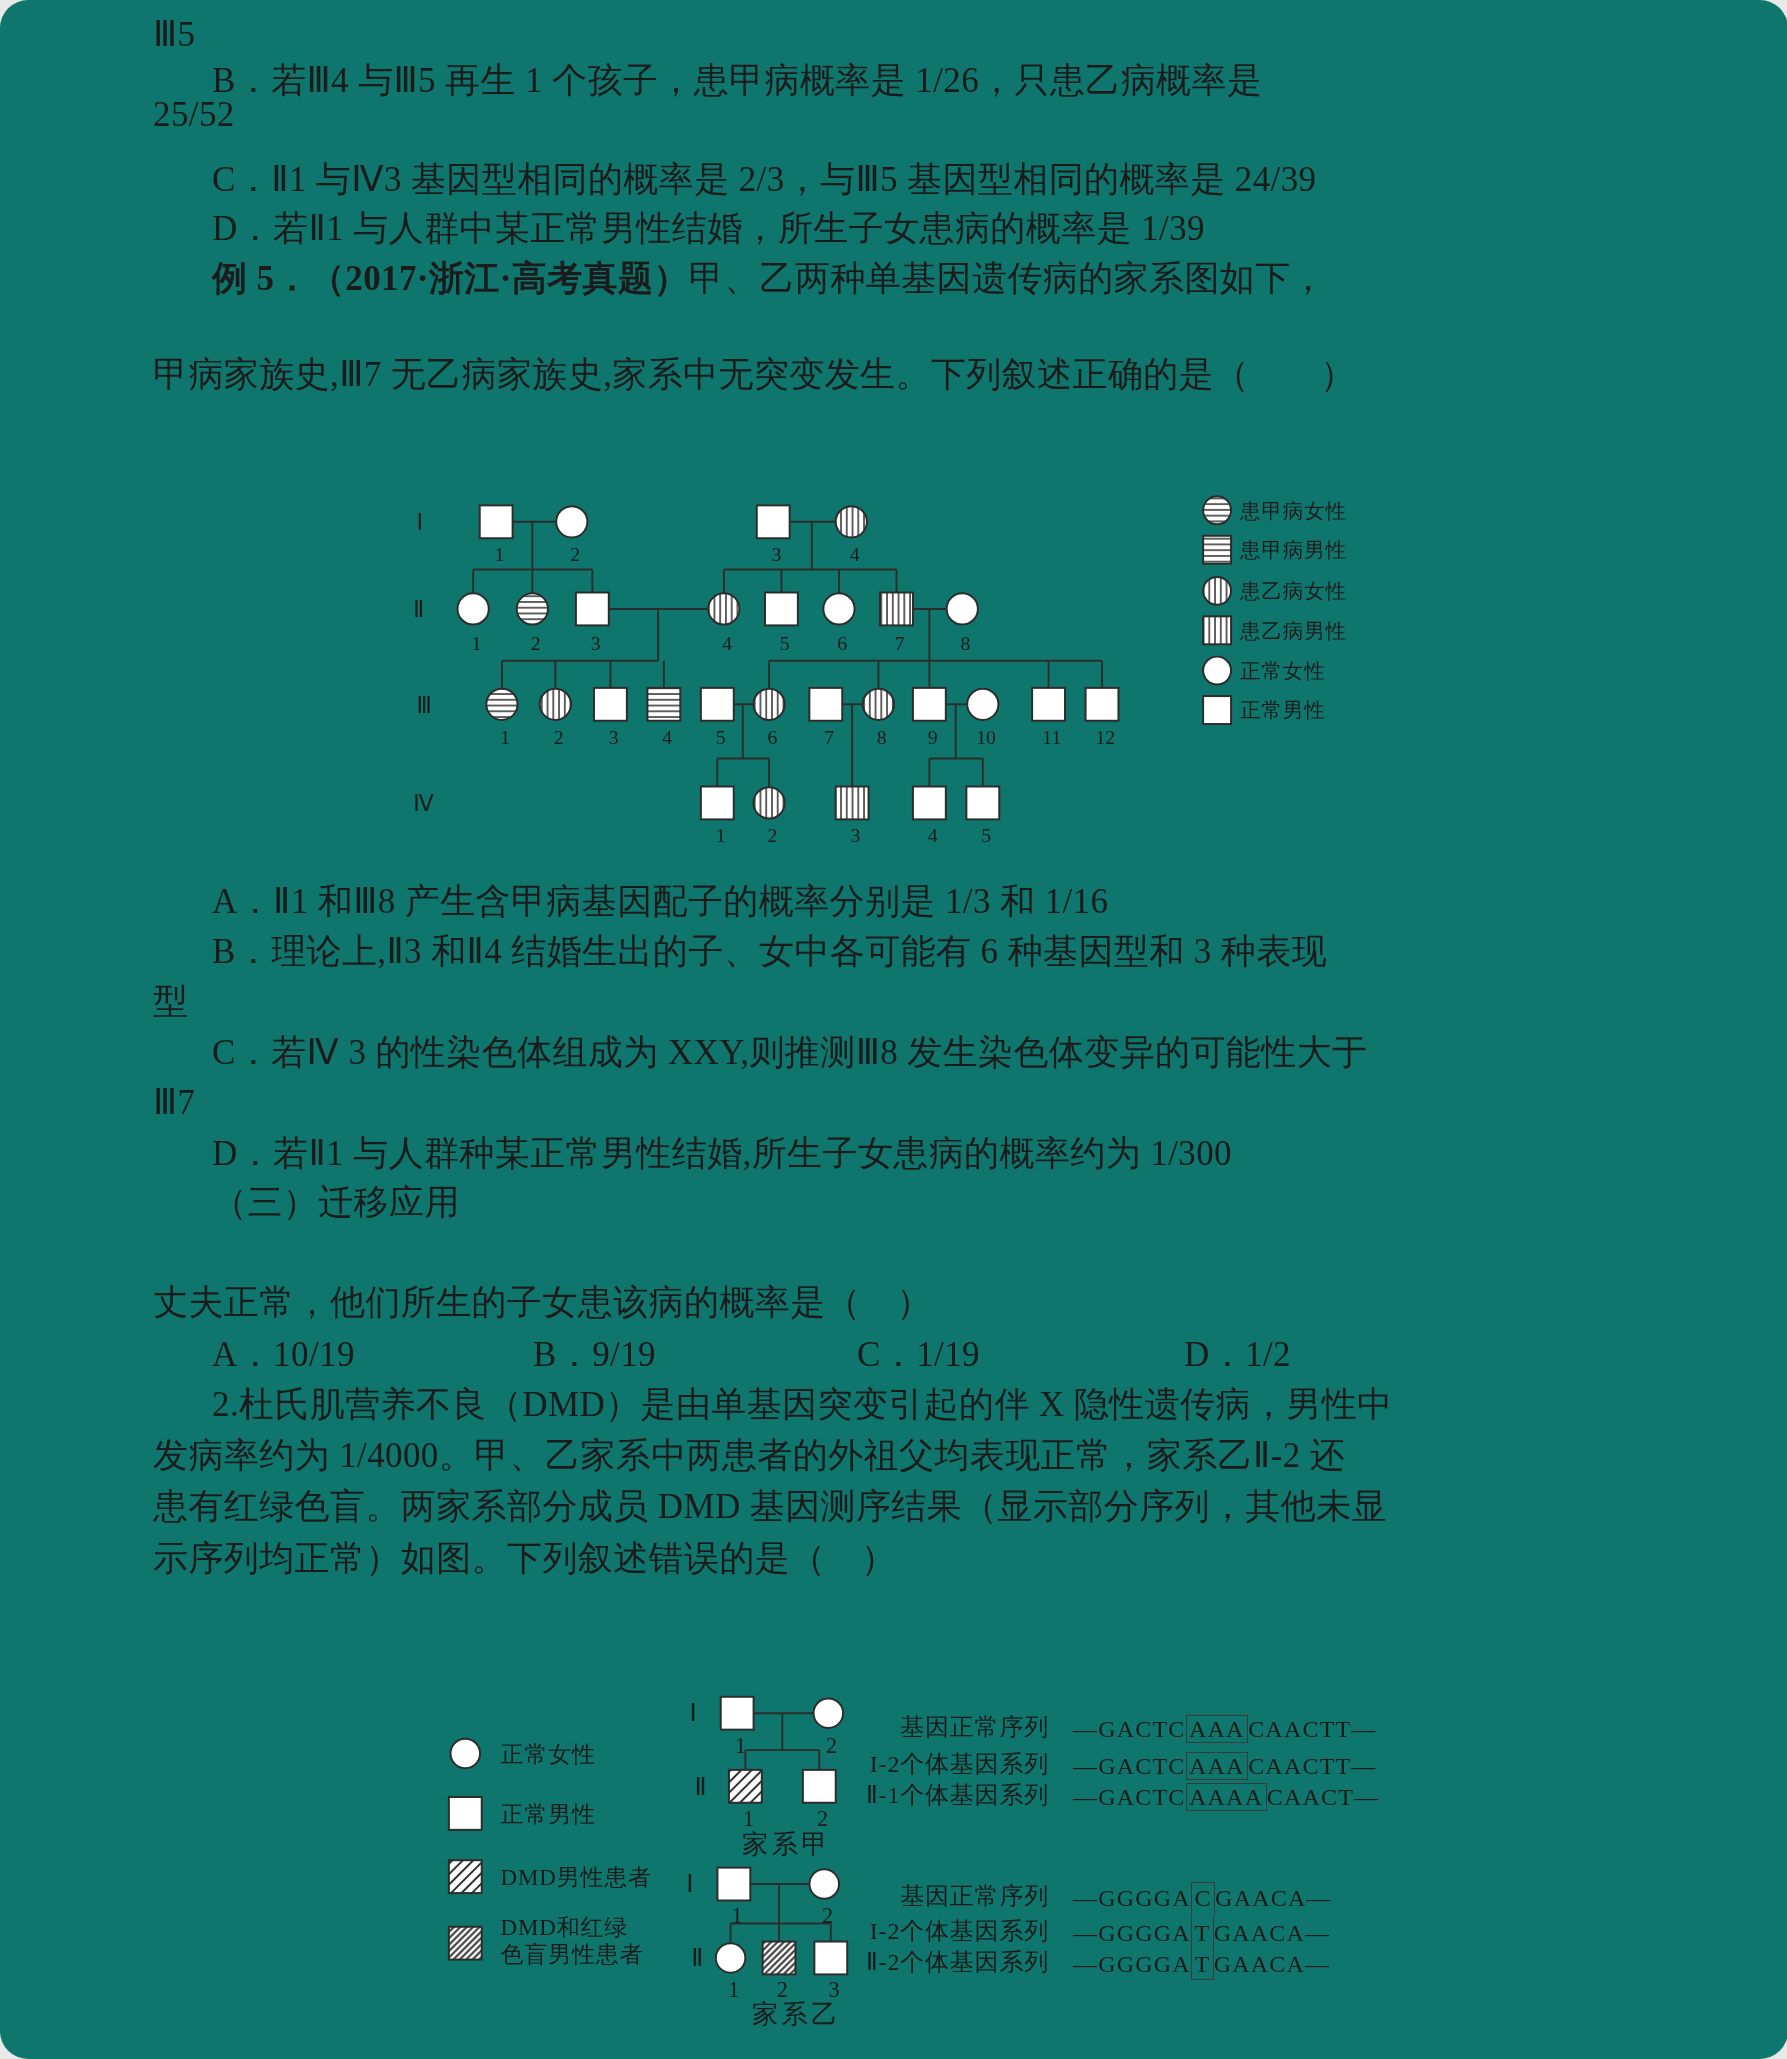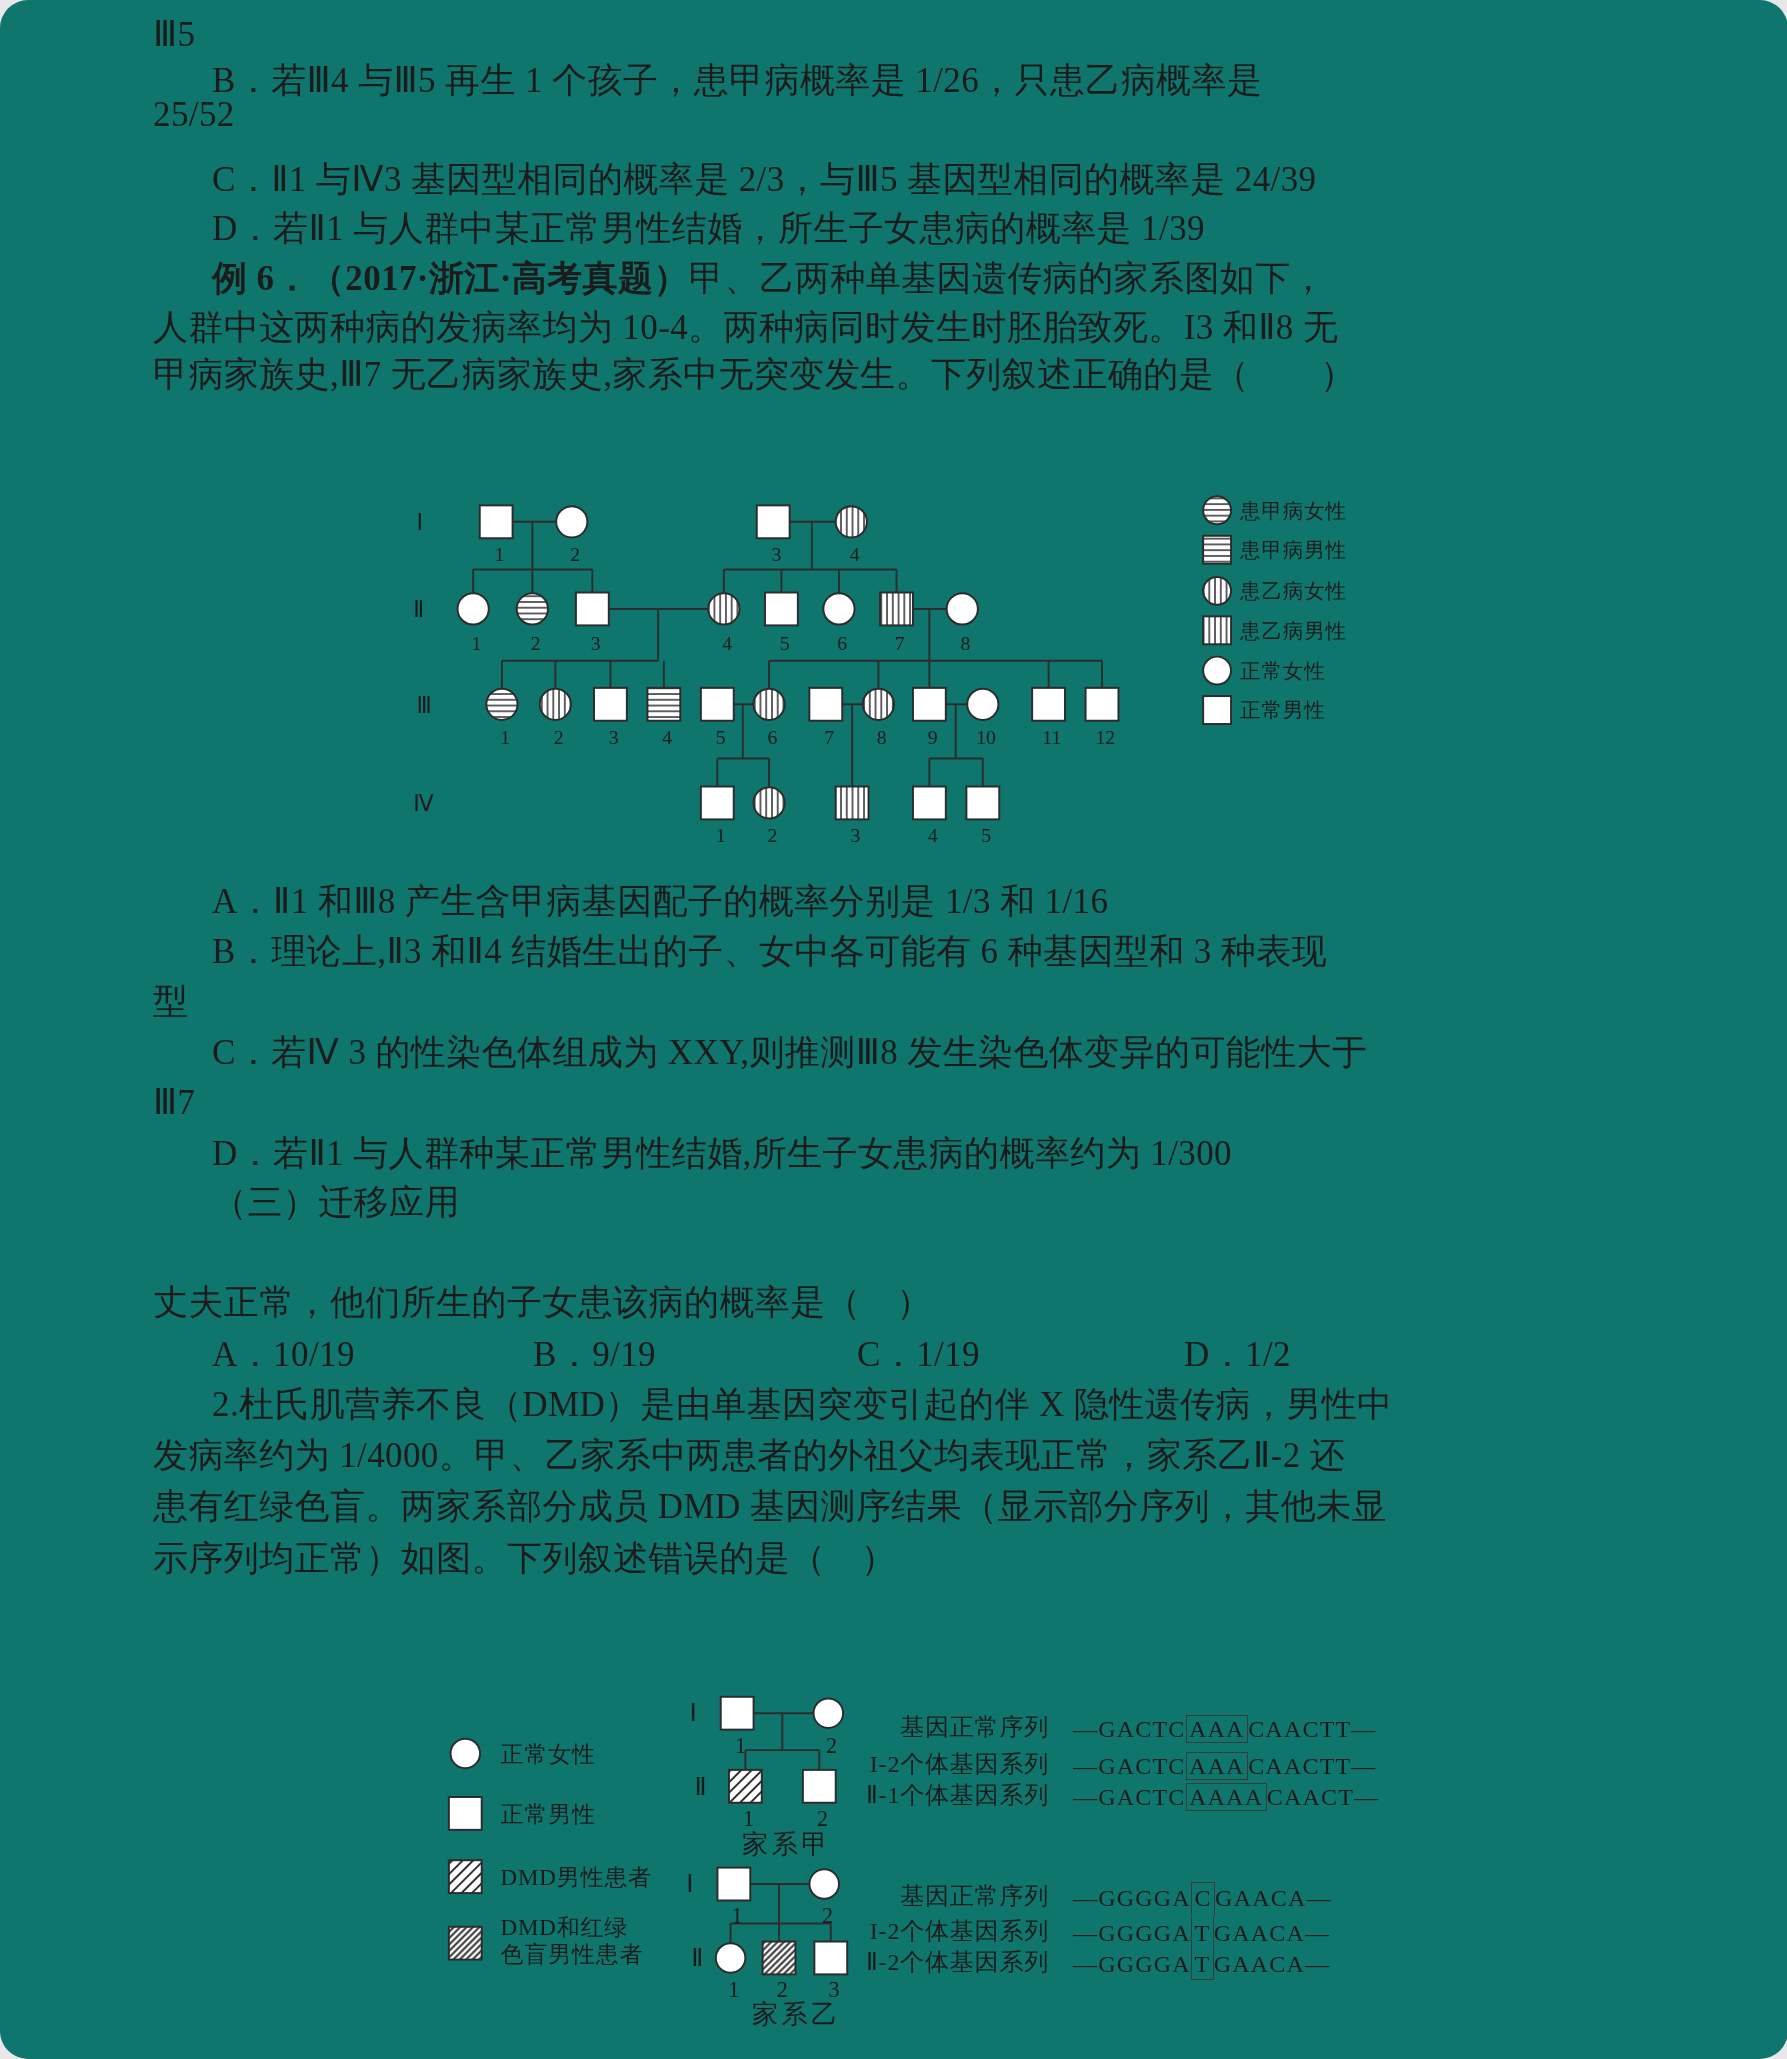--- a/index.html
+++ b/index.html
@@ -30,22 +30,21 @@
 </head>
 <body>
 
 <div class="page">
 
   <div class="line" style="left:153px;top:13px">Ⅲ5</div>
   <div class="line" style="left:212px;top:59px">B．若Ⅲ4 与Ⅲ5 再生 1 个孩子，患甲病概率是 1/26，只患乙病概率是</div>
   <div class="line" style="left:153px;top:93px">25/52</div>
   <div class="line" style="left:212px;top:158px">C．Ⅱ1 与Ⅳ3 基因型相同的概率是 2/3，与Ⅲ5 基因型相同的概率是 24/39</div>
   <div class="line" style="left:212px;top:207px">D．若Ⅱ1 与人群中某正常男性结婚，所生子女患病的概率是 1/39</div>
-  <div class="line" style="left:212px;top:257px"><span class="b">例 6．（2017·浙江·高考真题）</span><span>甲、乙两种单基因遗传病的家系图如下，</span></div>
-  <div class="line" style="left:153px;top:306px">人群中这两种病的发病率均为 10-4。两种病同时发生时胚胎致死。I3 和Ⅱ8 无</div>
+  <div class="line" style="left:212px;top:257px"><span class="b">例 5．（2017·浙江·高考真题）</span><span>甲、乙两种单基因遗传病的家系图如下，</span></div>
   <div class="line" style="left:153px;top:353px">甲病家族史,Ⅲ7 无乙病家族史,家系中无突变发生。下列叙述正确的是（　　）</div>
 
   <svg id="ped-main" style="left:395px;top:484px" width="1003" height="388" viewBox="0 0 1220 472">
     <defs>
       <pattern id="pat-h" patternUnits="userSpaceOnUse" width="7" height="7">
         <path d="M0 3.5 H7" stroke="#2c2c2c" stroke-width="1.8"></path>
       </pattern>
       <pattern id="pat-v" patternUnits="userSpaceOnUse" width="7" height="7">
         <path d="M3.5 0 V7" stroke="#2c2c2c" stroke-width="1.8"></path>
       </pattern>

